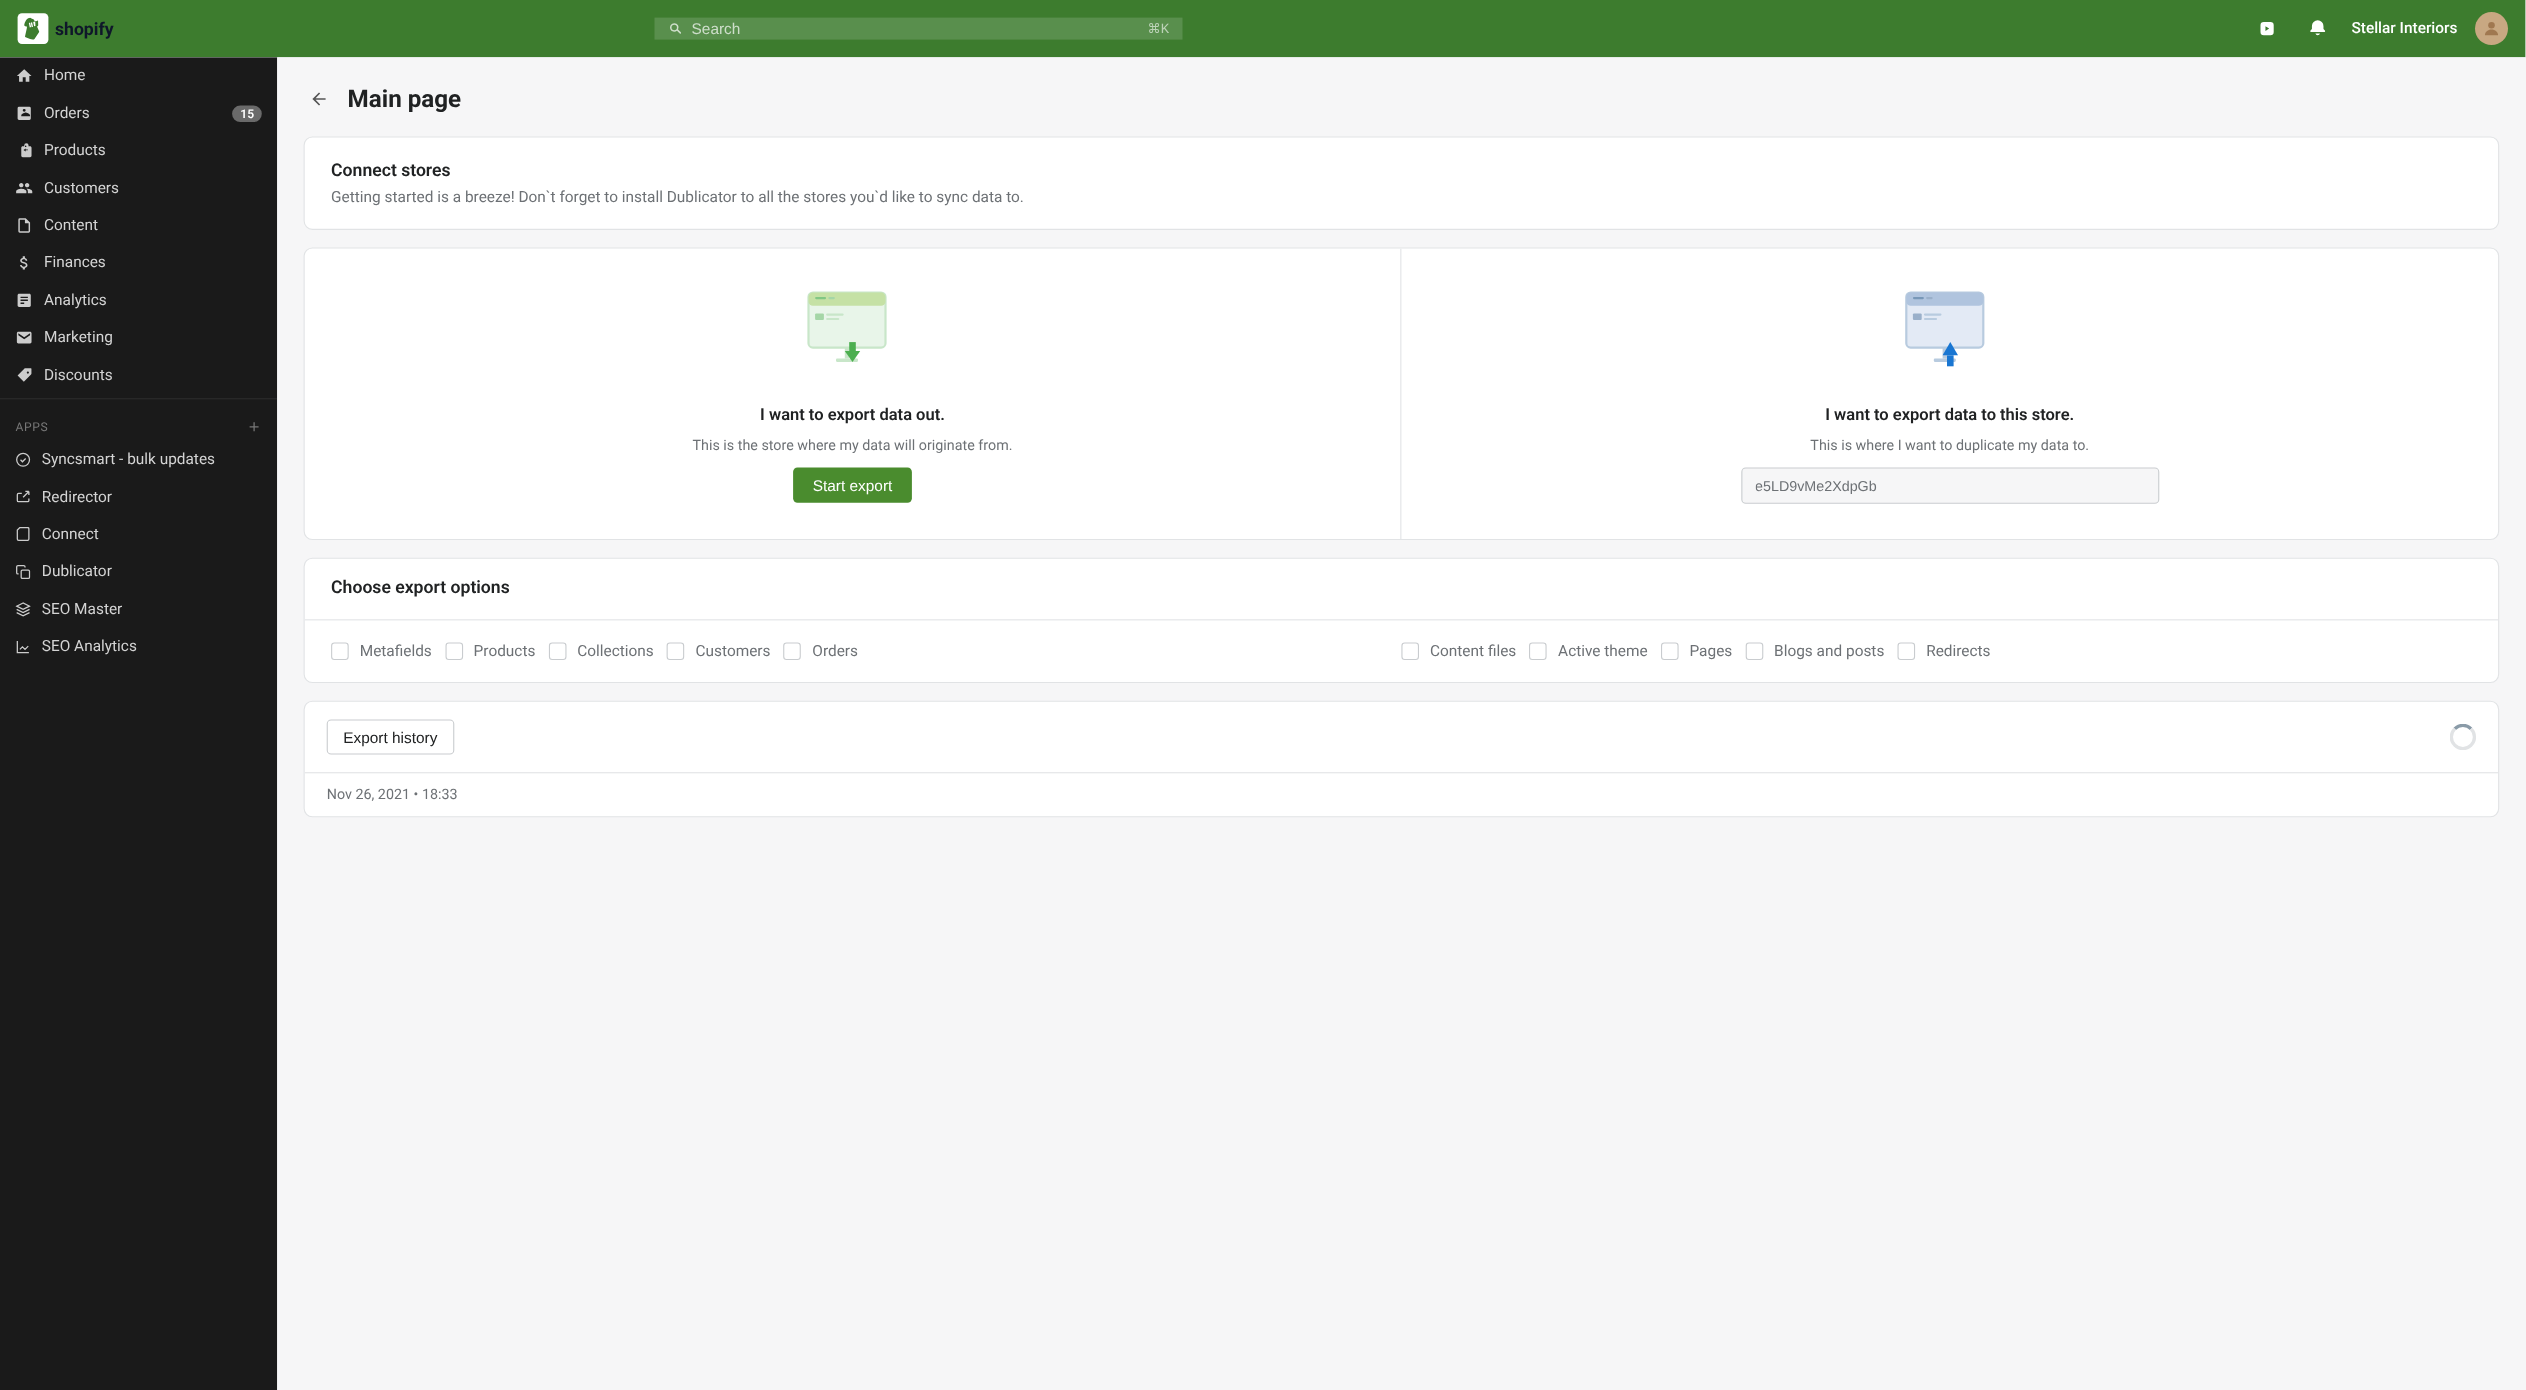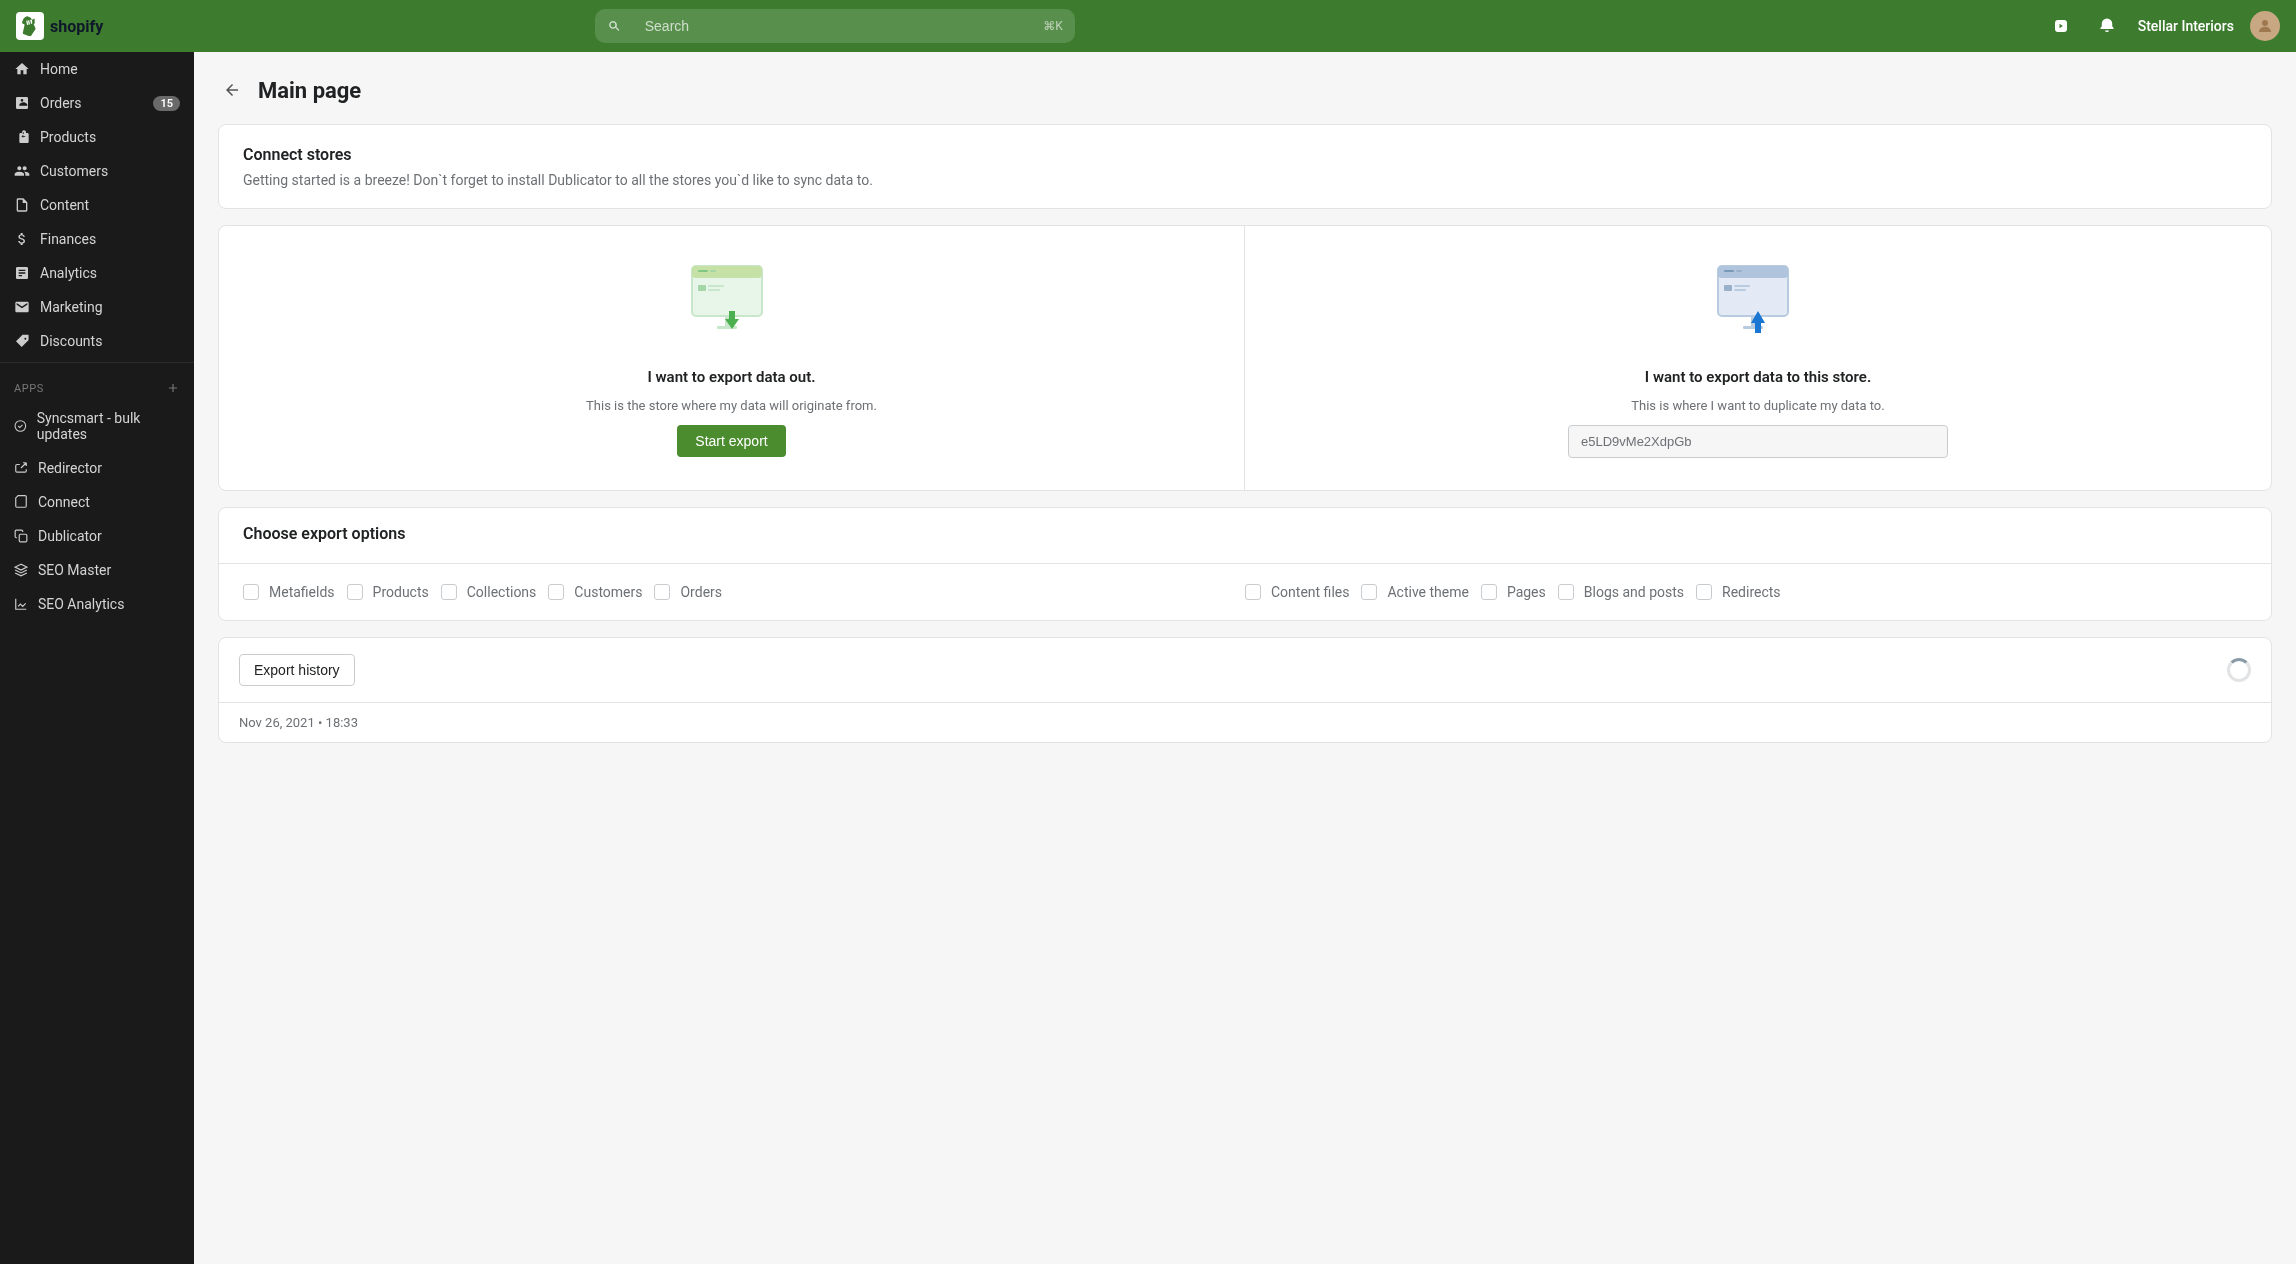--- a/index.html
+++ b/index.html
@@ -33,24 +33,24 @@
       justify-content: center;
     }
     .shopify-logo-icon svg { width: 20px; height: 20px; }
     .search-bar {
       flex: 1;
       max-width: 480px;
       margin: 0 auto;
       display: flex;
       align-items: center;
       background: rgba(255,255,255,0.15);
-      border-radius: 10px;
+      border-radius: 0;
       padding: 0 12px;
-      height: 34px;
-      gap: 24px;
+      height: 20px;
+      gap: 8px;
       color: rgba(255,255,255,0.85);
       font-size: 14px;
     }
     .search-bar input {
       background: transparent;
       border: none;
       outline: none;
       color: rgba(255,255,255,0.9);
       font-size: 14px;
       flex: 1;
@@ -91,21 +91,21 @@
 
     
     .app-body {
       display: flex;
       flex: 1;
       overflow: hidden;
     }
 
     
     .sidebar {
-      width: 194px;
+      width: 252px;
       background: #1a1a1a;
       color: #ccc;
       overflow-y: auto;
       flex-shrink: 0;
       padding-bottom: 20px;
     }
     .sidebar-item {
       display: flex;
       align-items: center;
       padding: 9px 14px;

